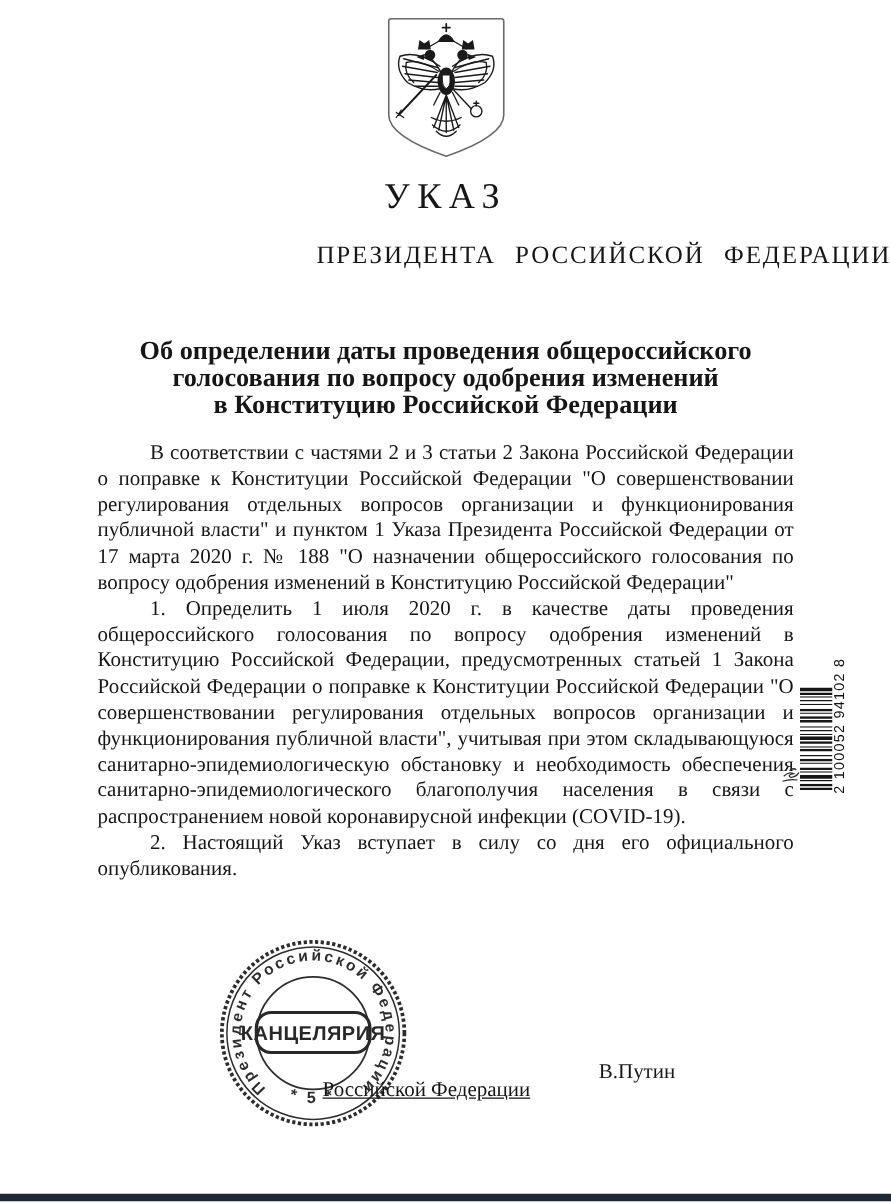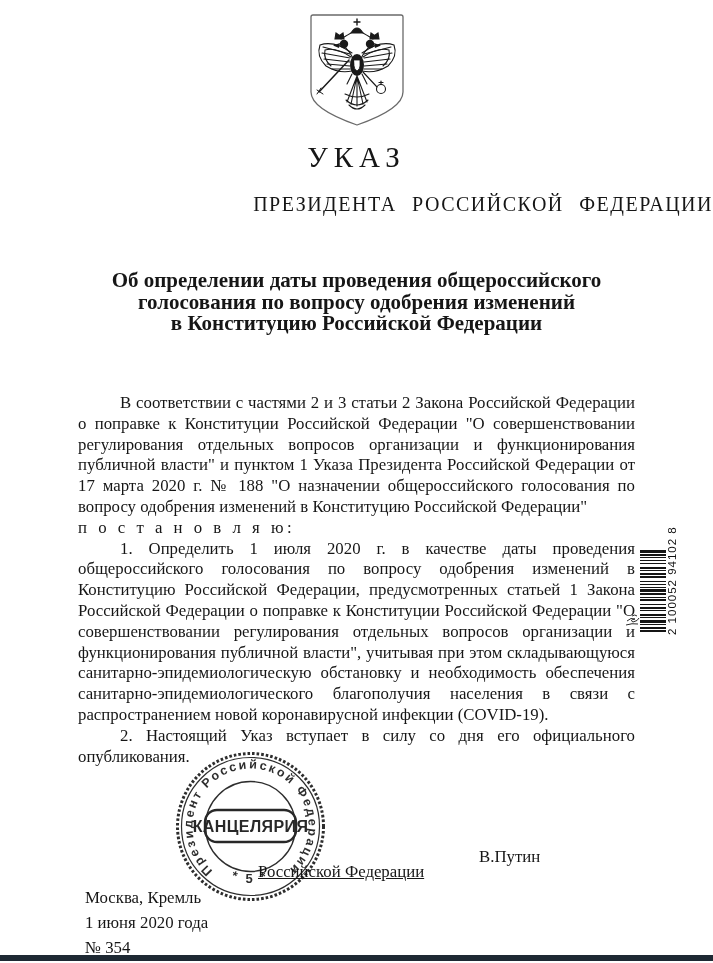--- a/index.html
+++ b/index.html
@@ -18,21 +18,21 @@
     position:absolute;left:0;top:193px;width:100%;text-align:right;
     font-size:20px;letter-spacing:1.5px;word-spacing:9px;font-weight:400;
   }
   .doc-subject{
     position:absolute;left:78px;top:270px;width:557px;text-align:center;
     font-weight:700;font-size:21px;line-height:21.5px;
   }
   
   .body-text{
     position:absolute;left:78px;top:352px;width:557px;
-    font-size:16.8px;line-height:20.8px;text-align:justify;margin-top:41px;
+    font-size:16.8px;line-height:20.8px;text-align:justify;
   }
   .body-text p{margin:0;padding:0;text-indent:42px;}
   .resolve-line{letter-spacing:3.5px;text-indent:0 !important;}
   
   .sig-line1{position:absolute;left:258px;top:820px;width:188px;text-align:center;font-size:16.8px;}
   .sig-line2{position:absolute;left:258px;top:862px;font-size:16.8px;text-decoration:underline;}
   .sig-name{position:absolute;left:479px;top:847px;font-size:16.8px;}
   
   .footer{position:absolute;left:85px;top:885px;font-size:16.8px;line-height:25px;}
   .footer div{white-space:nowrap;}
@@ -116,21 +116,20 @@
   <div class="doc-issuer">ПРЕЗИДЕНТА РОССИЙСКОЙ ФЕДЕРАЦИИ</div>
 
   <div class="doc-subject">
     <div>Об определении даты проведения общероссийского</div>
     <div>голосования по вопросу одобрения изменений</div>
     <div>в Конституцию Российской Федерации</div>
   </div>
 
   <div class="body-text">
     <p>В соответствии с частями 2 и 3 статьи 2 Закона Российской Федерации о поправке к Конституции Российской Федерации "О совершенствовании регулирования отдельных вопросов организации и функционирования публичной власти" и пунктом 1 Указа Президента Российской Федерации от 17 марта 2020 г. № 188 "О назначении общероссийского голосования по вопросу одобрения изменений в Конституцию Российской Федерации"</p>
-    <p class="resolve-line">п о с т а н о в л я ю:</p>
     <p>1. Определить 1 июля 2020 г. в качестве даты проведения общероссийского голосования по вопросу одобрения изменений в Конституцию Российской Федерации, предусмотренных статьей 1 Закона Российской Федерации о поправке к Конституции Российской Федерации "О совершенствовании регулирования отдельных вопросов организации и функционирования публичной власти", учитывая при этом складывающуюся санитарно-эпидемиологическую обстановку и необходимость обеспечения санитарно-эпидемиологического благополучия населения в связи с распространением новой коронавирусной инфекции (COVID-19).</p>
     <p>2. Настоящий Указ вступает в силу со дня его официального опубликования.</p>
   </div>
 
   <div class="stamp">
     <svg viewBox="0 0 157 157" xmlns="http://www.w3.org/2000/svg">
       <circle cx="78.5" cy="78.5" r="73" fill="none" stroke="#1b1b1b" stroke-width="3" stroke-dasharray="2.6 2"></circle>
       <circle cx="78.5" cy="78.5" r="69" fill="none" stroke="#1b1b1b" stroke-width="1.2"></circle>
       <circle cx="78.5" cy="78.5" r="45" fill="none" stroke="#1b1b1b" stroke-width="1.4"></circle>
       <path id="stamp-ring-path" d="M 37.5,119.5 A 58,58 0 1 1 119.5,119.5" fill="none"></path>
@@ -138,25 +137,20 @@
       <text class="ring-text"><textPath href="#stamp-ring-path" startOffset="50%" text-anchor="middle">Президент Российской Федерации</textPath></text>
       <text class="bottom-text"><textPath href="#stamp-bottom-path" startOffset="50%" text-anchor="middle">* 5 *</textPath></text>
       <rect x="33" y="62" width="91" height="32" rx="12" fill="none" stroke="#151515" stroke-width="2.4"></rect>
       <text class="center-text" x="78.5" y="84" text-anchor="middle">КАНЦЕЛЯРИЯ</text>
     </svg>
   </div>
 
   <div class="sig-line2">Российской Федерации</div>
   <div class="sig-name">В.Путин</div>
 
-  <div class="footer">
-    <div>Москва, Кремль</div>
-    <div>1 июня 2020 года</div>
-    <div>№ 354</div>
-  </div>
 
   <div class="smudge">
     <svg viewBox="0 0 18 26" xmlns="http://www.w3.org/2000/svg">
       <g stroke="#2a2a2a" stroke-width="1" fill="none">
         <path d="M3,16 q4,-4 8,-2 q-6,1 -2,3 q5,-1 6,-4"></path>
         <path d="M2,20 q6,-2 12,-1"></path>
         <path d="M8,11 q3,-2 5,0"></path>
       </g>
     </svg>
   </div>

